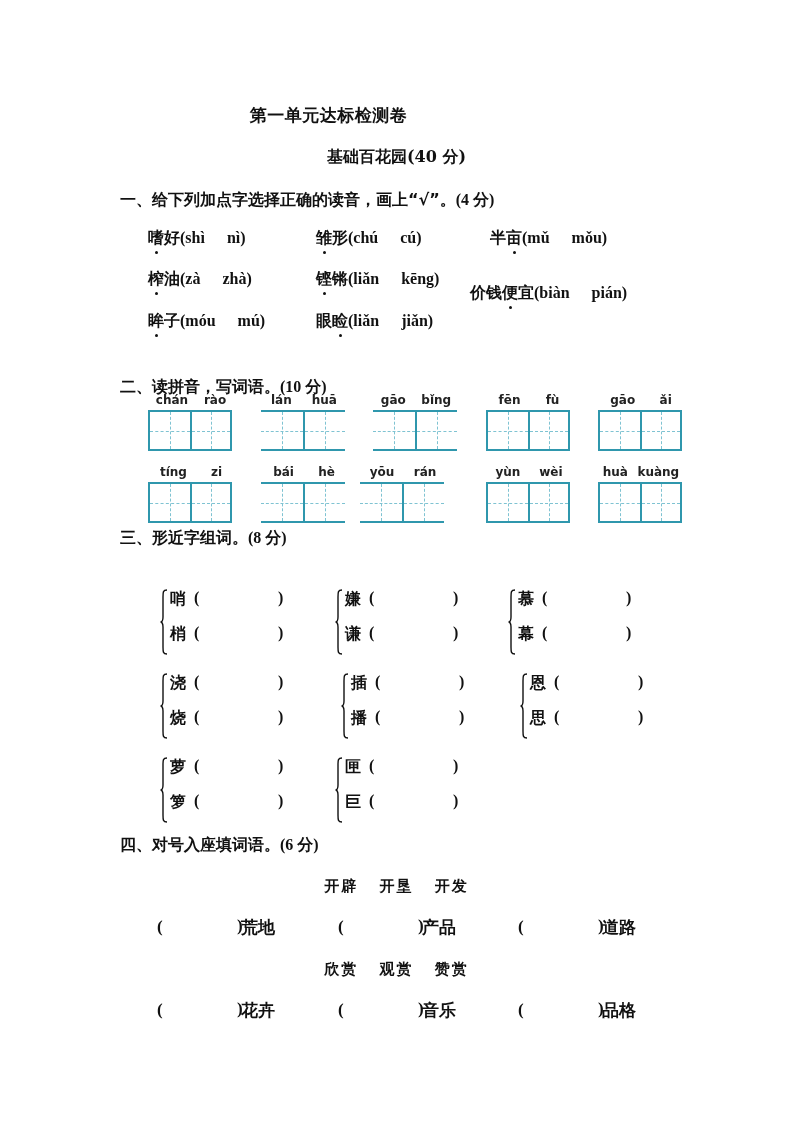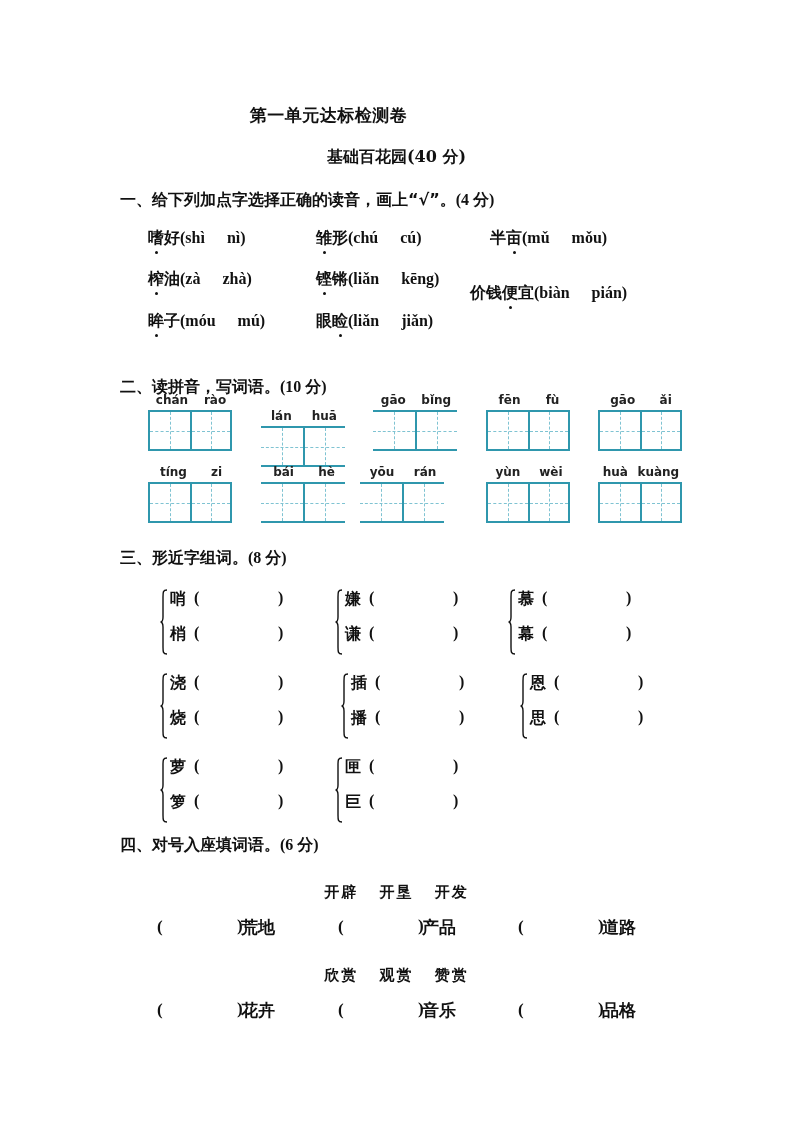--- a/index.html
+++ b/index.html
@@ -69,21 +69,21 @@
     }
     .pair-row {
       position:absolute; left:10px; font-family:"DejaVu Sans", sans-serif; font-size:16px;
       white-space:nowrap;
     }
     .pair-row .paren-open { position:absolute; left:24px; top:0; font-family:"Liberation Serif", serif; }
     .pair-row .paren-close { position:absolute; left:108px; top:0; font-family:"Liberation Serif", serif; }
 
     .word-bank {
       left:0; width:793px; text-align:center; font-size:15px;
-      font-family:"DejaVu Serif", serif; letter-spacing:2px;margin-top:6px;
+      font-family:"DejaVu Serif", serif; letter-spacing:2px;
     }
     .word-bank span { margin:0 7px; }
     .fill-item {
       font-size:17px; font-family:"DejaVu Sans", sans-serif; white-space:nowrap;
     }
     .fill-item .po { font-family:"Liberation Serif", serif; }
     .fill-item .pc { font-family:"Liberation Serif", serif; position:absolute; left:80px; }
     .fill-item .word { position:absolute; left:84px; }
   </style>
 </head>
@@ -115,21 +115,21 @@
     <div class="abs pinyin-group" style="left: 148px; top: 392px;">
       <div class="pinyin-labels">
         <span>chán</span>
         <span>rào</span>
       </div>
       <div class="grid">
         <div class="cell"></div>
         <div class="cell"></div>
       </div>
     </div>
-    <div class="abs pinyin-group" style="left: 261px; top: 392px; margin-top: 16px;">
+    <div class="abs pinyin-group" style="left: 261px; top: 392px;">
       <div class="pinyin-labels">
         <span>lán</span>
         <span>huā</span>
       </div>
       <div class="grid open-sides">
         <div class="cell"></div>
         <div class="cell"></div>
       </div>
     </div>
     <div class="abs pinyin-group" style="left: 373px; top: 392px;">
@@ -207,21 +207,21 @@
         <span>huà</span>
         <span>kuàng</span>
       </div>
       <div class="grid">
         <div class="cell"></div>
         <div class="cell"></div>
       </div>
     </div>
   </div>
 
-<div class="abs section-heading" style="top:548px;">
+<div class="abs section-heading" style="top:528px;">
   <span>三、形近字组词。</span><span class="pts">(8 分)</span>
 </div>
 
 <div id="s3-items">
     <div class="abs pair" style="left: 160px; top: 587px;">
       <svg class="brace" viewBox="0 0 8 66" preserveAspectRatio="none">
         <path d="M7 1 C3 1 3 3 3 8 L3 28 C3 31 2 33 0.5 33 C2 33 3 35 3 38 L3 58 C3 63 3 65 7 65" fill="none" stroke="#111" stroke-width="1.4"></path>
       </svg>
       <div class="pair-row" style="top:2px"><span>哨</span><span class="paren-open">(</span><span class="paren-close">)</span></div>
       <div class="pair-row" style="top:37px"><span>梢</span><span class="paren-open">(</span><span class="paren-close">)</span></div>

